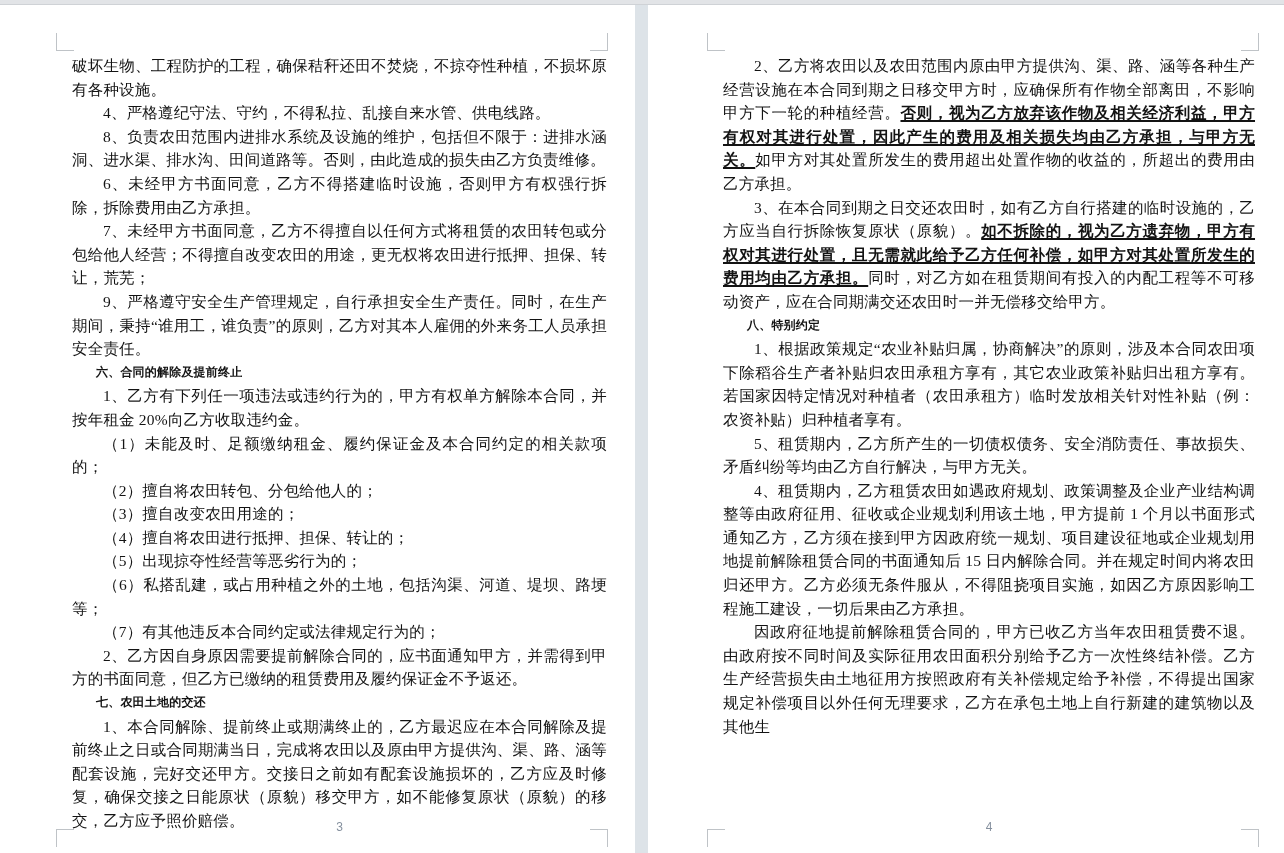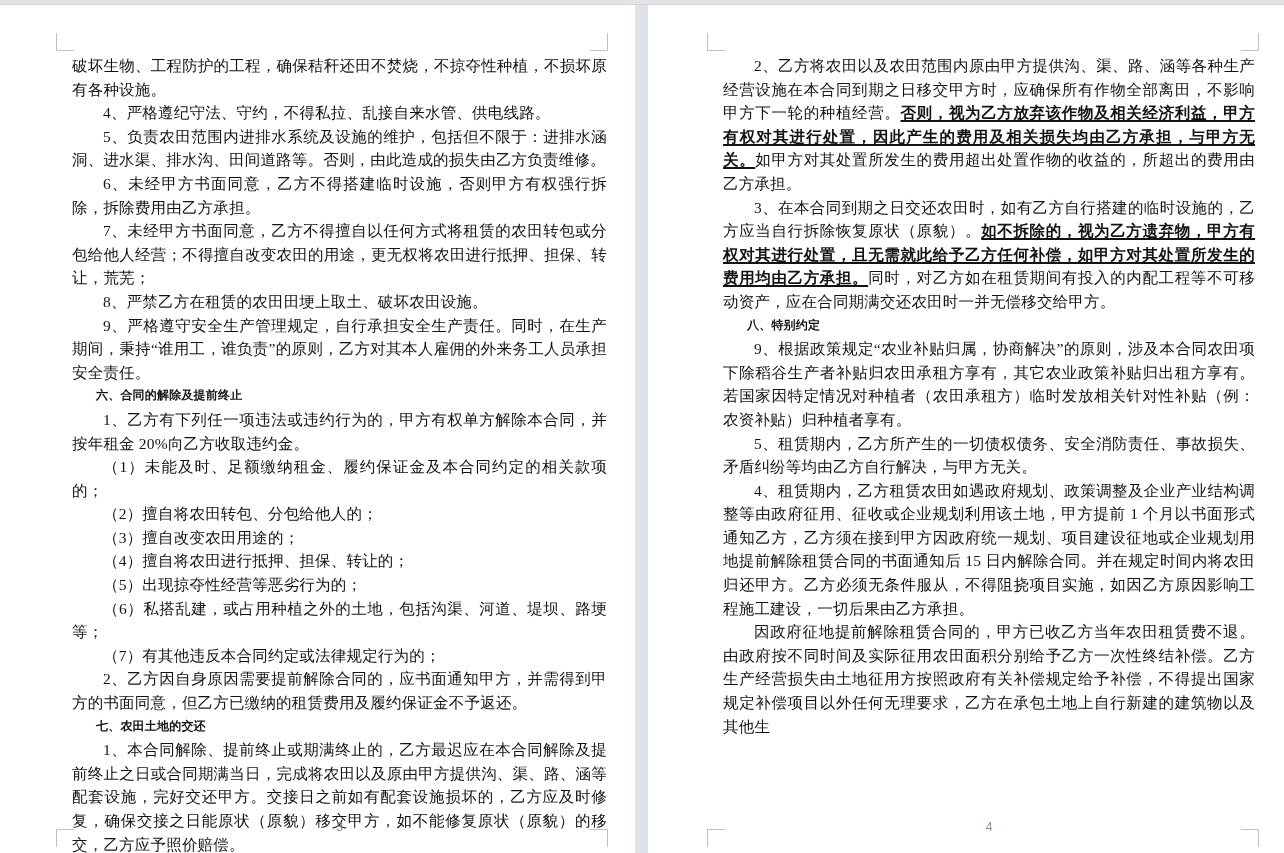--- a/index.html
+++ b/index.html
@@ -45,24 +45,23 @@
   <div class="pages">
 
     <section class="page page-left">
       <div class="crop tl"></div>
       <div class="crop tr"></div>
       <div class="crop bl"></div>
       <div class="crop br"></div>
       <div class="content">
           <p class=""><span class="run">破坏生物、工程防护的工程，确保秸秆还田不焚烧，不掠夺性种植，不损坏原有各种设施。</span></p>
           <p class="indent "><span class="run">4、严格遵纪守法、守约，不得私拉、乱接自来水管、供电线路。</span></p>
-          <p class="indent "><span class="run">5、负责农田范围内进排水系统及设施的维护，包括但不限于：进排水涵洞、进水渠、排水沟、田间道路等。否则，由此造成的损失由乙方负责维修。</span></p>
+          <p class="indent "><span class="run">8、负责农田范围内进排水系统及设施的维护，包括但不限于：进排水涵洞、进水渠、排水沟、田间道路等。否则，由此造成的损失由乙方负责维修。</span></p>
           <p class="indent "><span class="run">6、未经甲方书面同意，乙方不得搭建临时设施，否则甲方有权强行拆除，拆除费用由乙方承担。</span></p>
           <p class="indent "><span class="run">7、未经甲方书面同意，乙方不得擅自以任何方式将租赁的农田转包或分包给他人经营；不得擅自改变农田的用途，更无权将农田进行抵押、担保、转让，荒芜；</span></p>
-          <p class="indent "><span class="run">8、严禁乙方在租赁的农田田埂上取土、破坏农田设施。</span></p>
           <p class="indent "><span class="run">9、严格遵守安全生产管理规定，自行承担安全生产责任。同时，在生产期间，秉持“谁用工，谁负责”的原则，乙方对其本人雇佣的外来务工人员承担安全责任。</span></p>
           <p class="indent heading"><span class="run bold">六、合同的解除及提前终止</span></p>
           <p class="indent "><span class="run">1、乙方有下列任一项违法或违约行为的，甲方有权单方解除本合同，并按年租金 20%向乙方收取违约金。</span></p>
           <p class="indent "><span class="run">（1）未能及时、足额缴纳租金、履约保证金及本合同约定的相关款项的；</span></p>
           <p class="indent "><span class="run">（2）擅自将农田转包、分包给他人的；</span></p>
           <p class="indent "><span class="run">（3）擅自改变农田用途的；</span></p>
           <p class="indent "><span class="run">（4）擅自将农田进行抵押、担保、转让的；</span></p>
           <p class="indent "><span class="run">（5）出现掠夺性经营等恶劣行为的；</span></p>
           <p class="indent "><span class="run">（6）私搭乱建，或占用种植之外的土地，包括沟渠、河道、堤坝、路埂等；</span></p>
           <p class="indent "><span class="run">（7）有其他违反本合同约定或法律规定行为的；</span></p>
@@ -77,21 +76,21 @@
 
     <section class="page page-right">
       <div class="crop tl"></div>
       <div class="crop tr"></div>
       <div class="crop bl"></div>
       <div class="crop br"></div>
       <div class="content">
           <p class="indent "><span class="run">2、乙方将农田以及农田范围内原由甲方提供沟、渠、路、涵等各种生产经营设施在本合同到期之日移交甲方时，应确保所有作物全部离田，不影响甲方下一轮的种植经营。</span><span class="run bold underline">否则，视为乙方放弃该作物及相关经济利益，甲方有权对其进行处置，因此产生的费用及相关损失均由乙方承担，与甲方无关。</span><span class="run">如甲方对其处置所发生的费用超出处置作物的收益的，所超出的费用由乙方承担。</span></p>
           <p class="indent "><span class="run">3、在本合同到期之日交还农田时，如有乙方自行搭建的临时设施的，乙方应当自行拆除恢复原状（原貌）。</span><span class="run bold underline">如不拆除的，视为乙方遗弃物，甲方有权对其进行处置，且无需就此给予乙方任何补偿，如甲方对其处置所发生的费用均由乙方承担。</span><span class="run">同时，对乙方如在租赁期间有投入的内配工程等不可移动资产，应在合同期满交还农田时一并无偿移交给甲方。</span></p>
           <p class="indent heading"><span class="run bold">八、特别约定</span></p>
-          <p class="indent "><span class="run">9、根据政策规定“农业补贴归属，协商解决”的原则，涉及本合同农田项下除稻谷生产者补贴归农田承租方享有，其它农业政策补贴归出租方享有。若国家因特定情况对种植者（农田承租方）临时发放相关针对性补贴（例：农资补贴）归种植者享有。</span></p>
+          <p class="indent "><span class="run">1、根据政策规定“农业补贴归属，协商解决”的原则，涉及本合同农田项下除稻谷生产者补贴归农田承租方享有，其它农业政策补贴归出租方享有。若国家因特定情况对种植者（农田承租方）临时发放相关针对性补贴（例：农资补贴）归种植者享有。</span></p>
           <p class="indent "><span class="run">5、租赁期内，乙方所产生的一切债权债务、安全消防责任、事故损失、矛盾纠纷等均由乙方自行解决，与甲方无关。</span></p>
           <p class="indent "><span class="run">4、租赁期内，乙方租赁农田如遇政府规划、政策调整及企业产业结构调整等由政府征用、征收或企业规划利用该土地，甲方提前 1 个月以书面形式通知乙方，乙方须在接到甲方因政府统一规划、项目建设征地或企业规划用地提前解除租赁合同的书面通知后 15 日内解除合同。并在规定时间内将农田归还甲方。乙方必须无条件服从，不得阻挠项目实施，如因乙方原因影响工程施工建设，一切后果由乙方承担。</span></p>
           <p class="indent "><span class="run">因政府征地提前解除租赁合同的，甲方已收乙方当年农田租赁费不退。由政府按不同时间及实际征用农田面积分别给予乙方一次性终结补偿。乙方生产经营损失由土地征用方按照政府有关补偿规定给予补偿，不得提出国家规定补偿项目以外任何无理要求，乙方在承包土地上自行新建的建筑物以及其他生</span></p>
         </div>
       <div class="page-num">4</div>
     </section>
 
   </div>
 </div>
 

